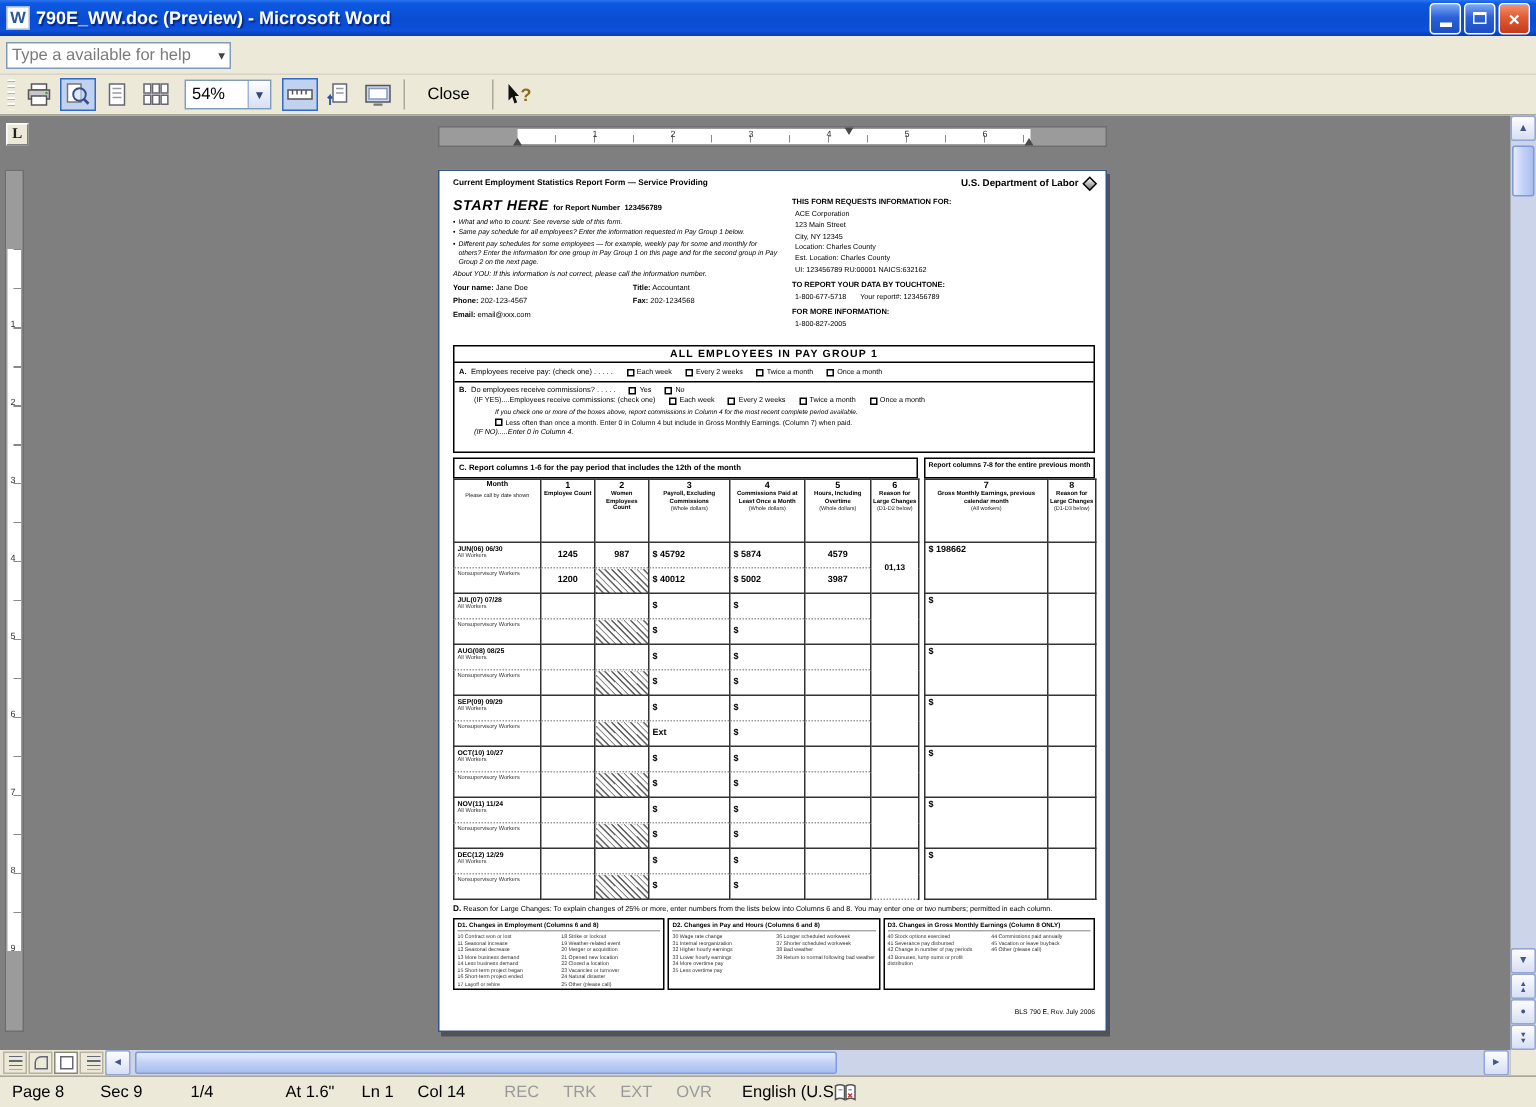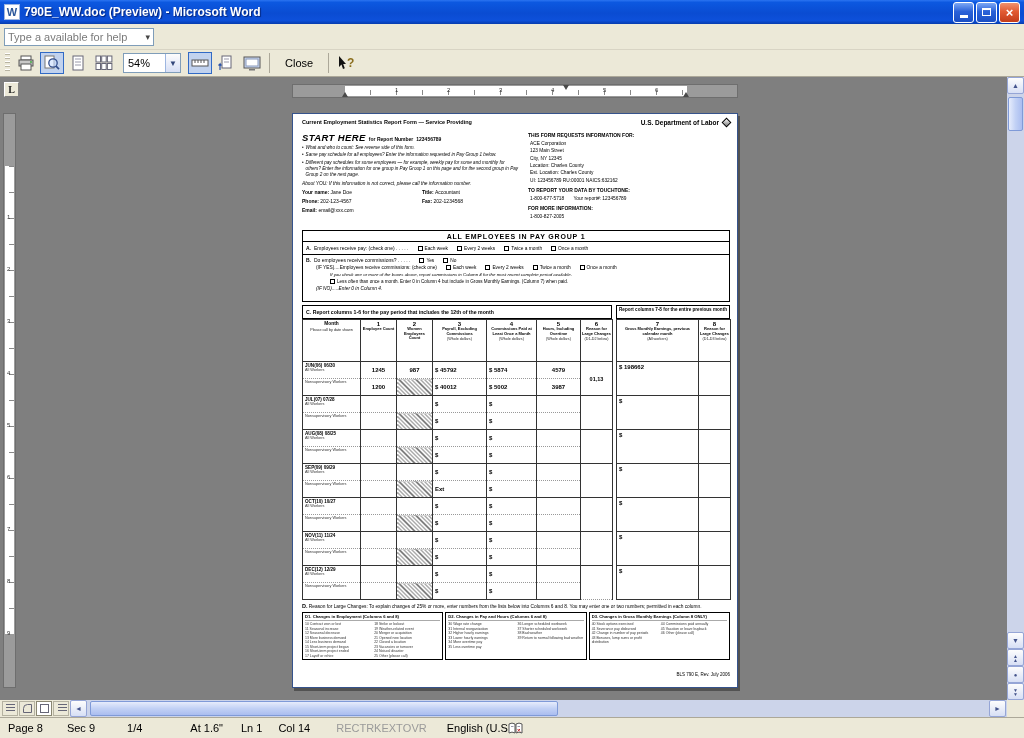--- a/index.html
+++ b/index.html
@@ -83,21 +83,21 @@
   .hthumb{position:absolute;left:90px;top:1px;width:468px;height:15px;border:1px solid #7f9ad8;border-radius:2px;
     background:linear-gradient(180deg,#e6ecfc,#c2d1f5 50%,#aabdf0);}
   .harrow-l{left:70px;top:0;}
   .harrow-r{left:989px;top:0;}
   .corner{position:absolute;left:1007px;top:700px;width:17px;height:17px;background:#ece9d8;}
 
   
   .statusbar{position:absolute;left:0;top:717px;width:1024px;height:21px;background:#ece9d8;
     border-top:1px solid #aca899;display:flex;align-items:center;font-size:11px;color:#000;padding-left:8px;}
   .seg{margin-right:0;white-space:nowrap;}
-  .modes{display:flex;gap:0;color:#9a9a9a;margin-right:20px;}
+  .modes{display:flex;gap:16px;color:#9a9a9a;margin-right:20px;}
 
   
   .page{position:absolute;left:292px;top:113px;width:446px;height:575px;background:#fff;
     border:1px solid #36538c;box-shadow:2px 3px 0 rgba(0,0,0,0.35);}
   .form{position:absolute;left:9px;top:5px;width:428px;height:565px;color:#000;}
   .form > div{position:absolute;}
   .f-head{left:0;top:0;width:428px;height:11px;display:flex;justify-content:space-between;align-items:flex-start;}
   .f-title{font-size:5.5px;font-weight:bold;}
   .f-dol{font-size:6.5px;font-weight:bold;display:flex;gap:4px;align-items:center;}
   .dol-logo{width:7px;height:7px;border:1px solid #000;transform:rotate(45deg);background:linear-gradient(135deg,#fff,#777);}

